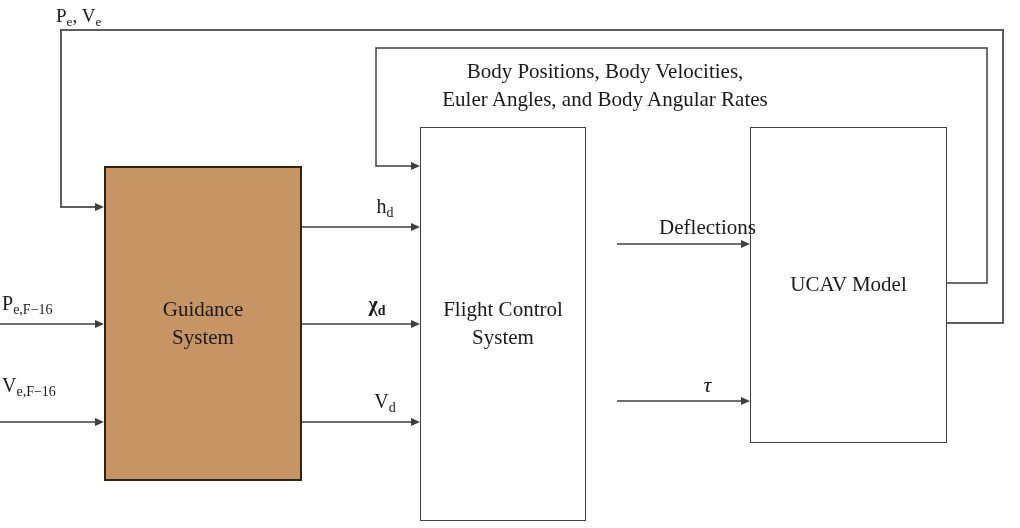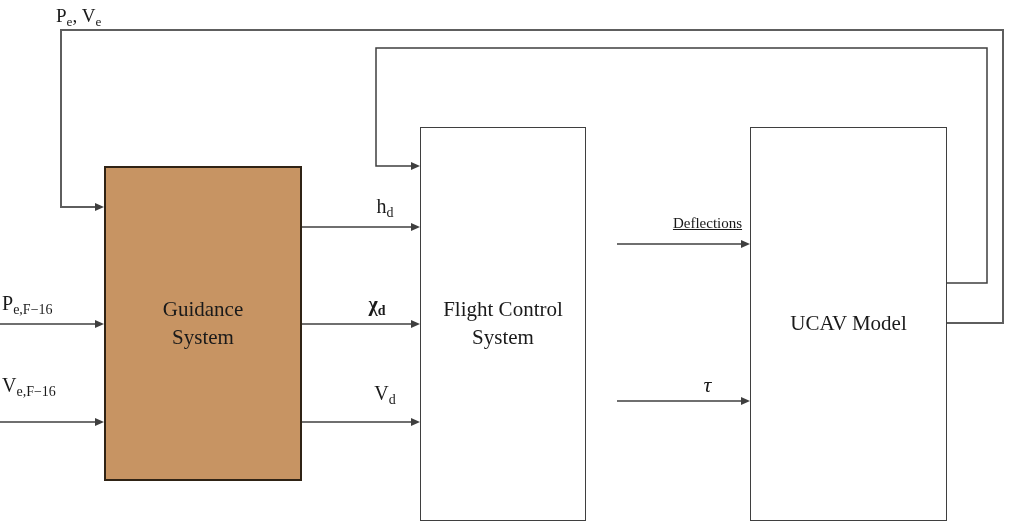--- a/index.html
+++ b/index.html
@@ -26,21 +26,21 @@
     font-size:21px;line-height:1.32;
     color:var(--text);
   }
   .block.plain{border:1.6px solid var(--line);background:#ffffff;}
   .block.guidance{
     border:2px solid var(--guidance-border);
     background:var(--guidance-fill);
     left:104px;top:166px;width:198px;height:315px;
   }
   .block.fcs{left:420px;top:127px;width:166px;height:394px;}
-  .block.ucav{left:750px;top:127px;width:197px;height:394px;}
+  .block.ucav{left:750px;top:127px;width:197px;height:316px;}
   .lbl{
     position:absolute;
     font-size:20px;line-height:1.25;
     white-space:nowrap;
     color:var(--text);
   }
   .lbl sub{
     font-size:0.7em;
     vertical-align:-0.28em;
     line-height:0;
@@ -51,22 +51,22 @@
     left:380px;top:57px;width:450px;
     text-align:center;
     font-size:21px;line-height:28px;
     color:var(--text);
   }
   .pe-ve{left:56px;top:4px;font-size:19px;}
   .pe-f16{left:2px;top:291px;text-align:center;}
   .ve-f16{left:2px;top:373px;}
   .hd{left:302px;top:194px;width:118px;}
   .chi-d{left:294px;top:292px;width:118px;font-weight:bold;}
-  .v-d{left:302px;top:381px;width:118px;}
-  .deflections{left:617px;top:214px;width:133px;font-size:15px;text-decoration:underline;}
+  .v-d{left:302px;top:389px;width:118px;}
+  .deflections{left:617px;top:214px;width:133px;font-size:21px;}
   .tau{left:617px;top:371px;width:133px;font-size:22px;font-style:italic;}
 </style>
 </head>
 <body>
 
 <div class="canvas">
 
   <svg class="wires" viewBox="0 0 1020 528" xmlns="http://www.w3.org/2000/svg">
 
     <path d="M947,323 H1003 V30 H61 V207 H95" fill="none" stroke="var(--outer-line)" stroke-width="2"></path>
@@ -108,20 +108,24 @@
     <div>
       <div>Flight Control</div>
       <div>System</div>
     </div>
   </div>
 
   <div class="block plain ucav">
     <div>UCAV Model</div>
   </div>
 
+  <div class="fb-text">
+    <div>Body Positions, Body Velocities,</div>
+    <div>Euler Angles, and Body Angular Rates</div>
+  </div>
 
   <div class="lbl pe-ve">
     <span>P</span><sub>e</sub><span>, V</span><sub>e</sub>
   </div>
 
   <div class="lbl pe-f16">
     <span>P</span><sub>e,F−16</sub>
   </div>
 
   <div class="lbl ve-f16">

